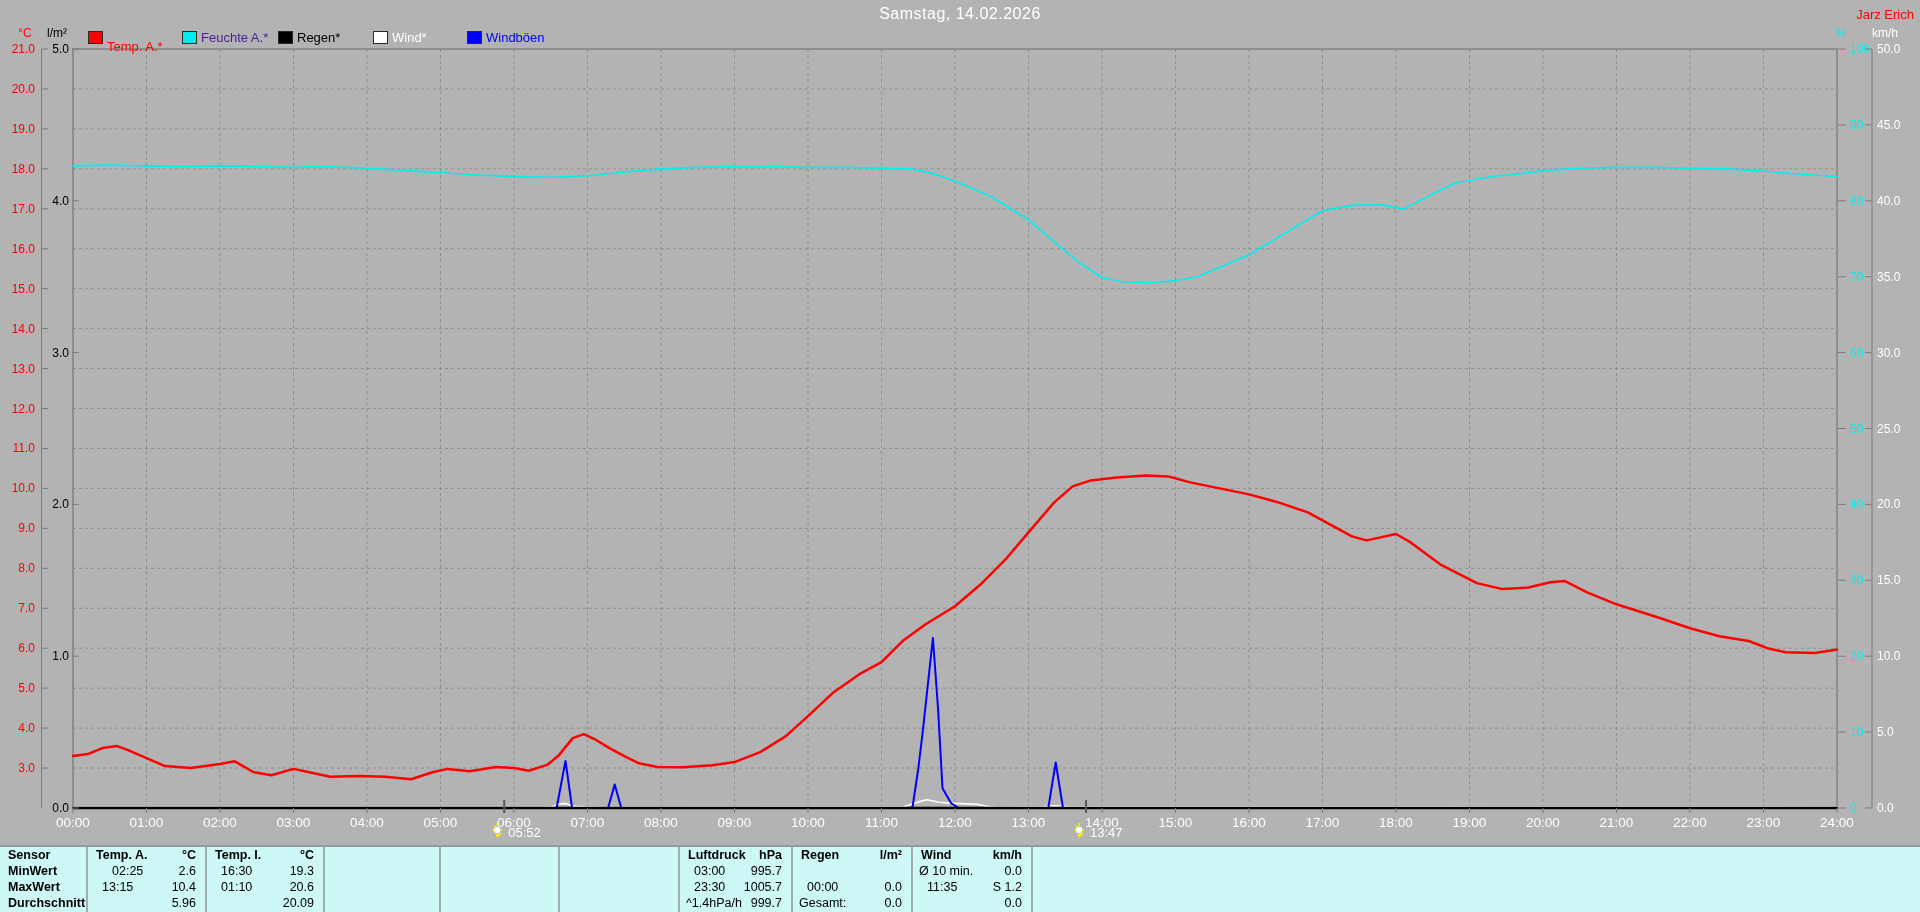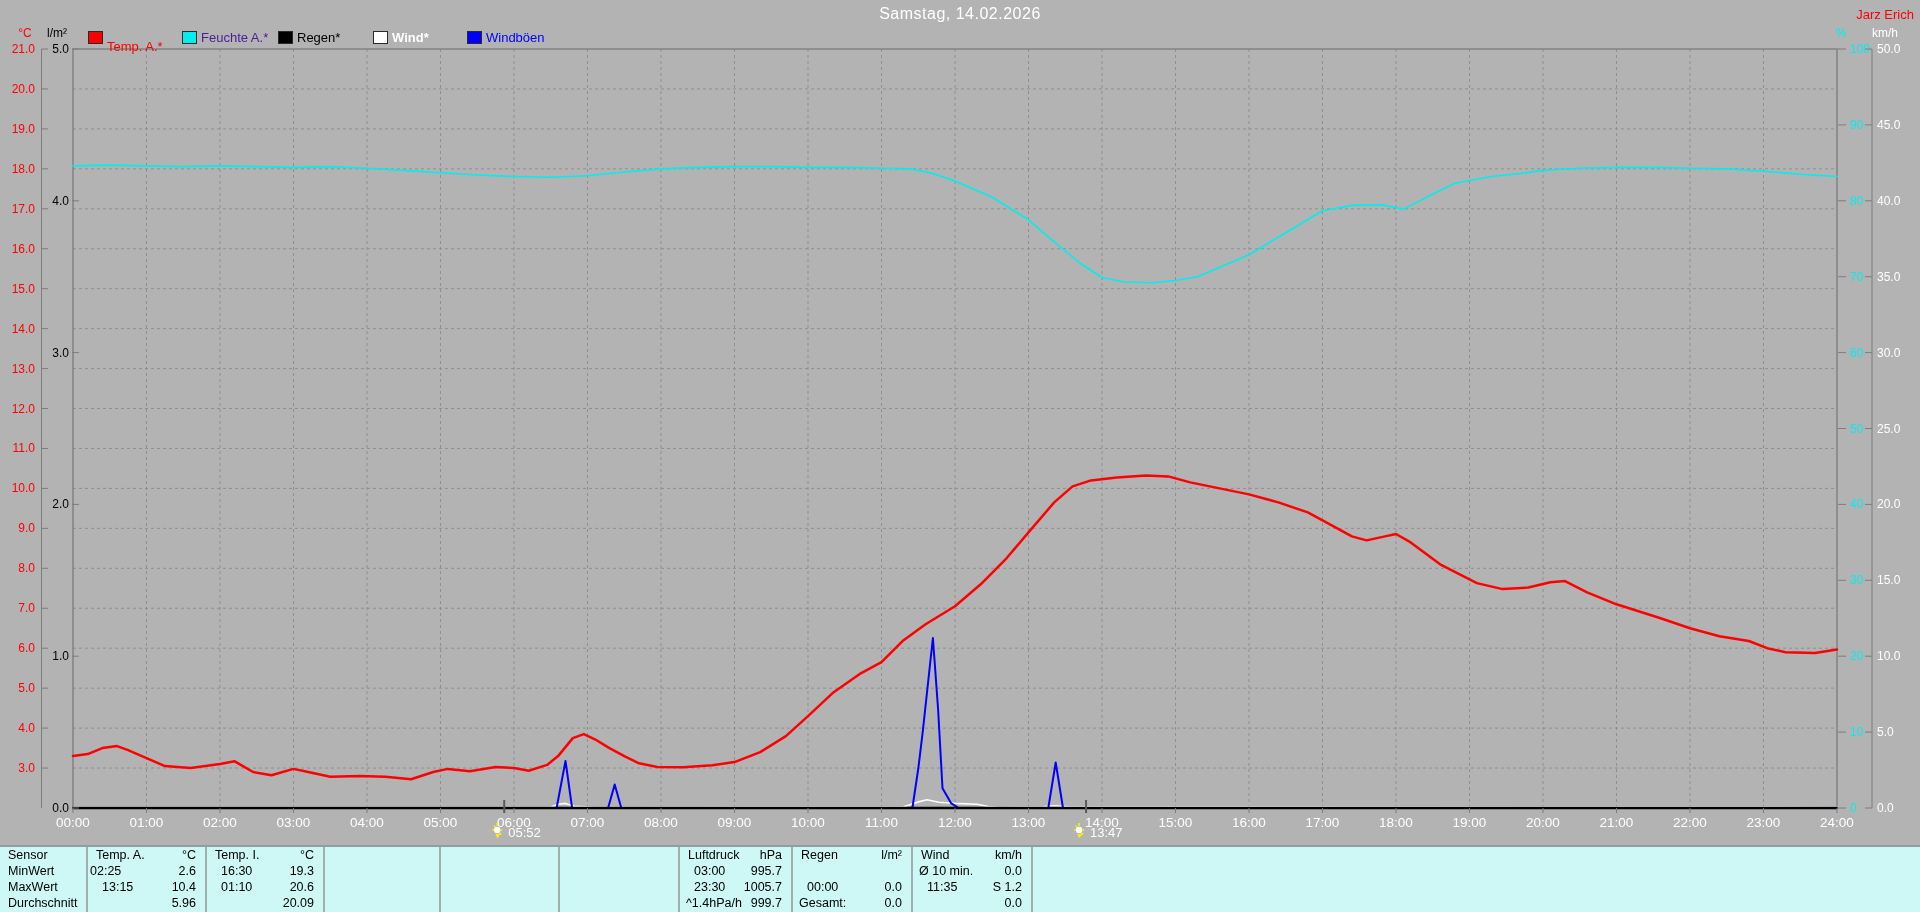--- a/index.html
+++ b/index.html
@@ -23,21 +23,21 @@
   #chart-wrap{position:absolute;left:0;top:0;width:1920px;height:845px;}
   #stats-table{
     position:absolute;left:0;top:845px;width:1920px;height:67px;
     background:#cef8f5;border-top:2px solid #8f9f9f;box-sizing:border-box;
   }
   .tcol{position:absolute;top:0;height:67px;box-sizing:border-box;}
   .tcol.sep{border-right:2px solid #a2adad;}
   .trow{position:absolute;left:0;width:100%;height:16px;font-size:12.5px;color:#000;line-height:15px;white-space:nowrap;}
   .tcell-l{position:absolute;left:8px;top:0;}
   .tcell-r{position:absolute;right:9px;top:0;text-align:right;}
-  .bold{font-weight:normal;}
+  .bold{font-weight:bold;}
 </style>
 </head>
 <body>
 
 <div id="chart-wrap">
   <svg id="chart-svg" width="1920" height="845" viewBox="0 0 1920 845">
       <line x1="146.5" y1="49" x2="146.5" y2="808" stroke="#8f8f8f" stroke-width="1" stroke-dasharray="3 3"></line>
       <line x1="220" y1="49" x2="220" y2="808" stroke="#8f8f8f" stroke-width="1" stroke-dasharray="3 3"></line>
       <line x1="293.5" y1="49" x2="293.5" y2="808" stroke="#8f8f8f" stroke-width="1" stroke-dasharray="3 3"></line>
       <line x1="367" y1="49" x2="367" y2="808" stroke="#8f8f8f" stroke-width="1" stroke-dasharray="3 3"></line>
@@ -272,21 +272,21 @@
     <div class="legend-item" style="left: 182px;">
       <span class="legend-swatch" style="background: rgb(0, 238, 238);"></span>
       <span class="legend-label" style="color: #4c1d95;">Feuchte A.*</span>
     </div>
     <div class="legend-item" style="left: 278px;">
       <span class="legend-swatch" style="background: rgb(0, 0, 0);"></span>
       <span class="legend-label" style="color: rgb(0, 0, 0); text-align: right;">Regen*</span>
     </div>
     <div class="legend-item" style="left: 373px;">
       <span class="legend-swatch" style="background: rgb(255, 255, 255);"></span>
-      <span class="legend-label" style="color: rgb(255, 255, 255); font-weight: bold;">Wind*</span>
+      <span class="legend-label" style="color: rgb(255, 255, 255);">Wind*</span>
     </div>
     <div class="legend-item" style="left: 467px;">
       <span class="legend-swatch" style="background: rgb(0, 0, 255);"></span>
       <span class="legend-label" style="color: rgb(0, 0, 255);">Windböen</span>
     </div>
   </div>
 
 <div id="stats-table">
     <div class="tcol sep" style="left: 0px; width: 88px;">
       <div class="trow bold" style="top: 1px;">
@@ -301,21 +301,21 @@
       <div class="trow bold" style="top: 49px;">
         <span class="tcell-l bold">Durchschnitt</span>
       </div>
     </div>
     <div class="tcol sep" style="left: 88px; width: 119px;">
       <div class="trow bold" style="top: 1px;">
         <span class="tcell-l bold">Temp. A.</span>
         <span class="tcell-r bold">°C</span>
       </div>
       <div class="trow" style="top: 17px;">
-        <span class="tcell-l" style="left: 2px; text-align: center;">02:25</span>
+        <span class="tcell-l" style="left: 24px; text-align: center;">02:25</span>
         <span class="tcell-r">2.6</span>
       </div>
       <div class="trow" style="top: 33px;">
         <span class="tcell-l" style="left: 14px;">13:15</span>
         <span class="tcell-r">10.4</span>
       </div>
       <div class="trow" style="top: 49px;">
         <span class="tcell-r">5.96</span>
       </div>
     </div>

